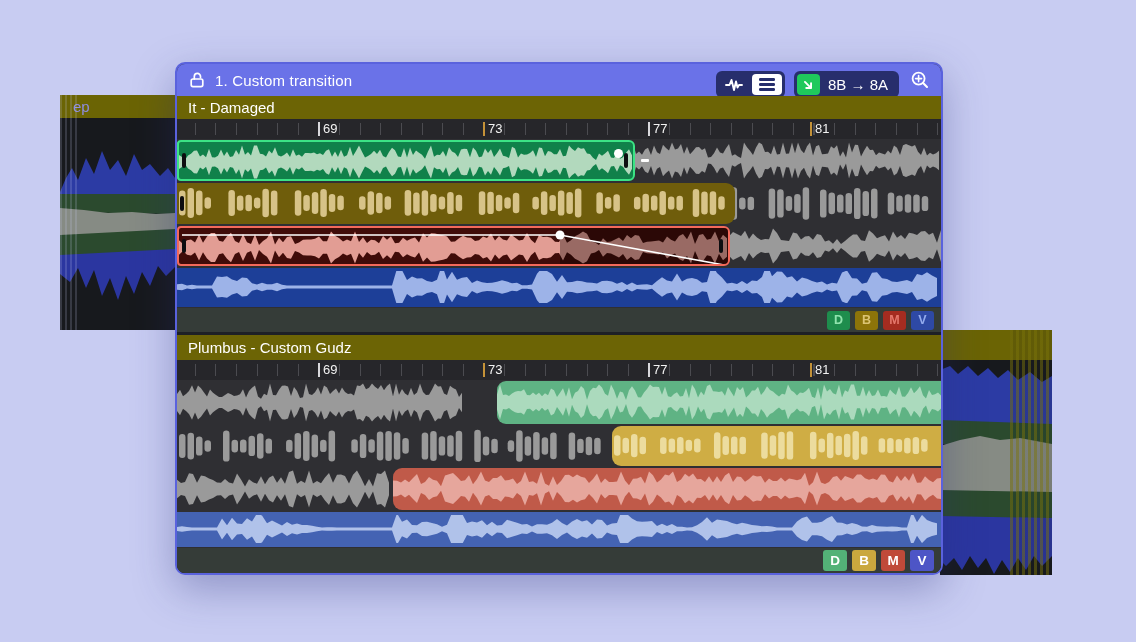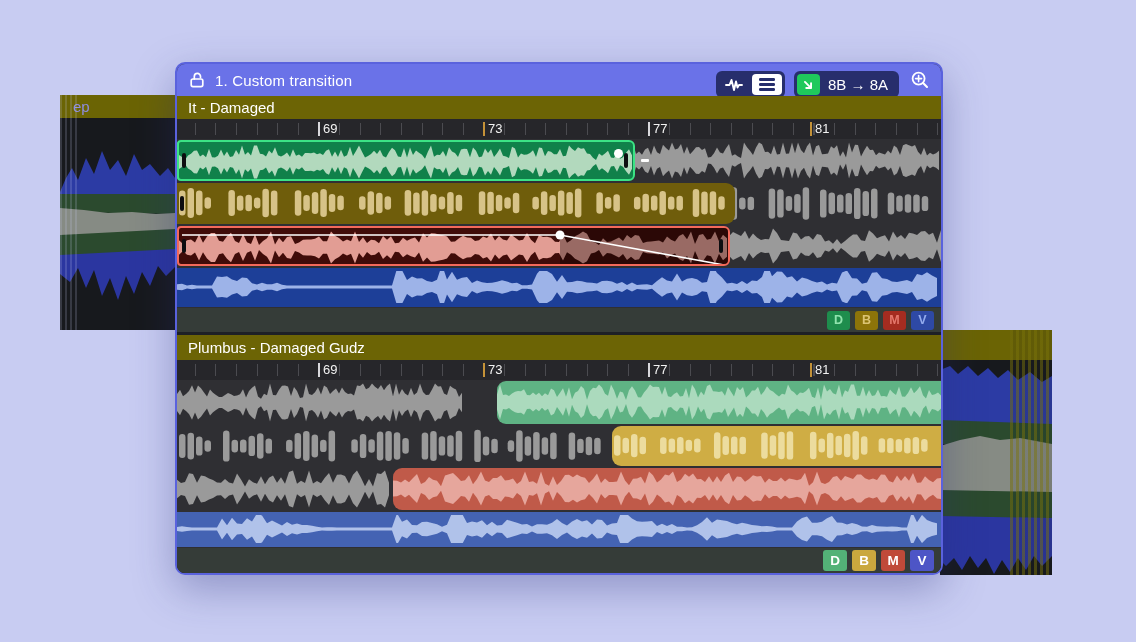--- a/index.html
+++ b/index.html
@@ -361,21 +361,21 @@
           <span class="badge" style="background: rgb(141, 116, 9); color: rgb(220, 196, 115);">B</span>
           <span class="badge" style="background: rgb(165, 44, 32); color: rgb(229, 120, 108);">M</span>
           <span class="badge" style="background: rgb(46, 73, 165); color: rgb(147, 171, 238);">V</span>
         </div>
     </section>
 
     <div class="panel-gap"></div>
 
     <section class="track" id="track1">
       <div class="t-header">
-        <span>Plumbus - Damaged Gudz</span>
+        <span>Plumbus - Custom Gudz</span>
       </div>
       <div class="ruler">
           <div class="tick" style="left: 17.6px;"></div>
           <div class="tick" style="left: 38.3px;"></div>
           <div class="tick" style="left: 58.9px;"></div>
           <div class="tick" style="left: 79.5px;"></div>
           <div class="tick" style="left: 100.1px;"></div>
           <div class="tick" style="left: 120.8px;"></div>
           <div class="tick" style="left: 141.4px;"></div>
           <div class="tick" style="left: 162px;"></div>

